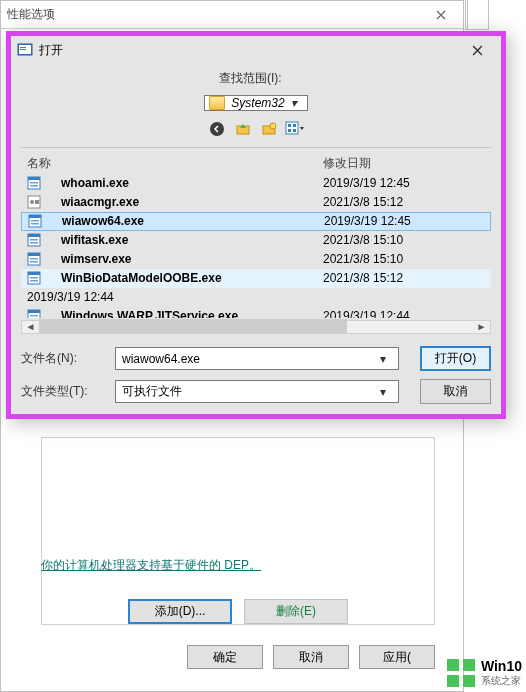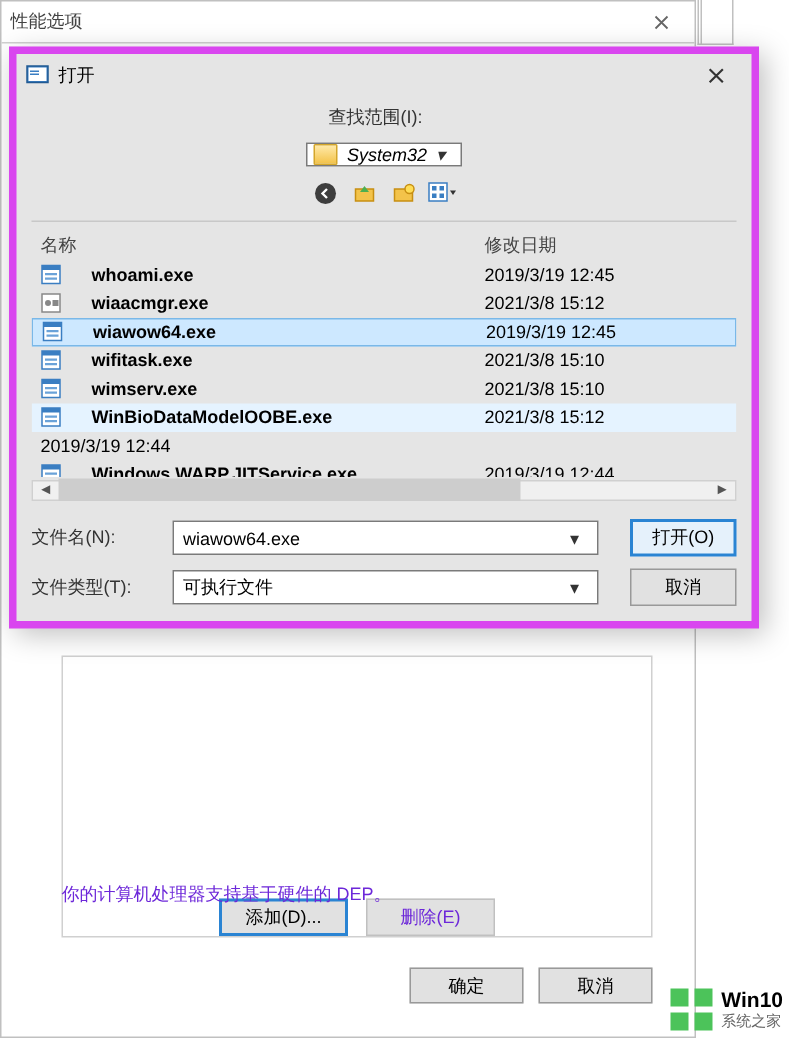--- a/index.html
+++ b/index.html
@@ -7,24 +7,24 @@
 
   
   .bg-dialog { position: absolute; left: 0; top: 0; right: 62px; bottom: 0; border: 1px solid #c0c0c0; background: #fff; }
   .bg-title { height: 28px; border-bottom: 1px solid #d0d0d0; display: flex; align-items: center; padding: 0 6px; color: #444; font-size: 12px; }
   .bg-title .spacer { flex: 1; }
   .chrome-btn { width: 32px; height: 22px; display: inline-flex; align-items: center; justify-content: center; color: #555; }
   .bg-body { padding: 10px 28px 20px 40px; height: calc(100% - 28px); display: flex; flex-direction: column; }
   .bg-upper { flex: 1; position: relative; }
   .bg-panel { position: absolute; left: 0; right: 0; top: 398px; bottom: 8px; border: 1px solid #d0d0d0; }
   .bg-btn-row { display: flex; gap: 12px; justify-content: center; margin-top: 84px; }
-  .bg-btn-row button { width: 86px; height: 25px; border: 1px solid #999; background: #e1e1e1; font-size: 12px; }
+  .bg-btn-row button { width: 104px; height: 25px; border: 1px solid #999; background: #e1e1e1; font-size: 12px; }
   .bg-btn-row button.primary { border: 2px solid #2a84d3; background: #e1e1e1; }
-  .bg-btn-row button[disabled] { color: #6d28d9; border-color: #c0c0c0; }
-  .bg-note { margin-top: 33px; color: #6d28d9; font-size: 12px; }
+  .bg-btn-row button[disabled] { color: #15803d; border-color: #c0c0c0; }
+  .bg-note { margin-top: 2px; color: #0f766e; font-size: 12px; text-decoration: underline; }
   .bg-bottom { display: flex; gap: 10px; justify-content: flex-end; padding: 12px 0 2px 0; border-top: 0; }
   .bg-bottom button { width: 76px; height: 24px; border: 1px solid #999; background: #e1e1e1; font-size: 12px; }
 
   
   .open-dlg { position: absolute; left: 6px; top: 31px; width: 500px; height: 388px; background: #e5e5e5; border: 5px solid #d946ef; box-shadow: 4px 4px 18px rgba(0,0,0,0.25); display: flex; flex-direction: column; }
   .od-title { height: 28px; display: flex; align-items: center; padding: 0 6px; font-size: 12px; }
   .od-title .icon { width: 16px; height: 16px; margin-right: 6px; display: inline-flex; align-items: center; justify-content: center; }
   .od-title .spacer { flex: 1; }
   .od-close { width: 36px; height: 28px; display: flex; align-items: center; justify-content: center; font-size: 15px; }
 
@@ -91,20 +91,21 @@
       <div class="bg-panel"></div>
       <div class="bg-btn-row" style="position:absolute; left:0; right:0; top:476px;">
         <button class="primary">添加(D)...</button>
         <button disabled="">删除(E)</button>
       </div>
       <div class="bg-note" style="position:absolute; left:0; top:516px;">你的计算机处理器支持基于硬件的 DEP。</div>
     </div>
     <div class="bg-bottom">
       <button>确定</button>
       <button>取消</button>
+      <button>应用(</button>
     </div>
   </div>
 </div>
 
 <div style="position:absolute; right:58px; top:0; width:1px; height:30px; background:#c0c0c0;"></div>
 <div style="position:absolute; right:37px; top:0; width:24px; height:30px; border:1px solid #c0c0c0; border-top:0;"></div>
 
 <div class="open-dlg">
   <div class="od-title">
     <span class="icon">

